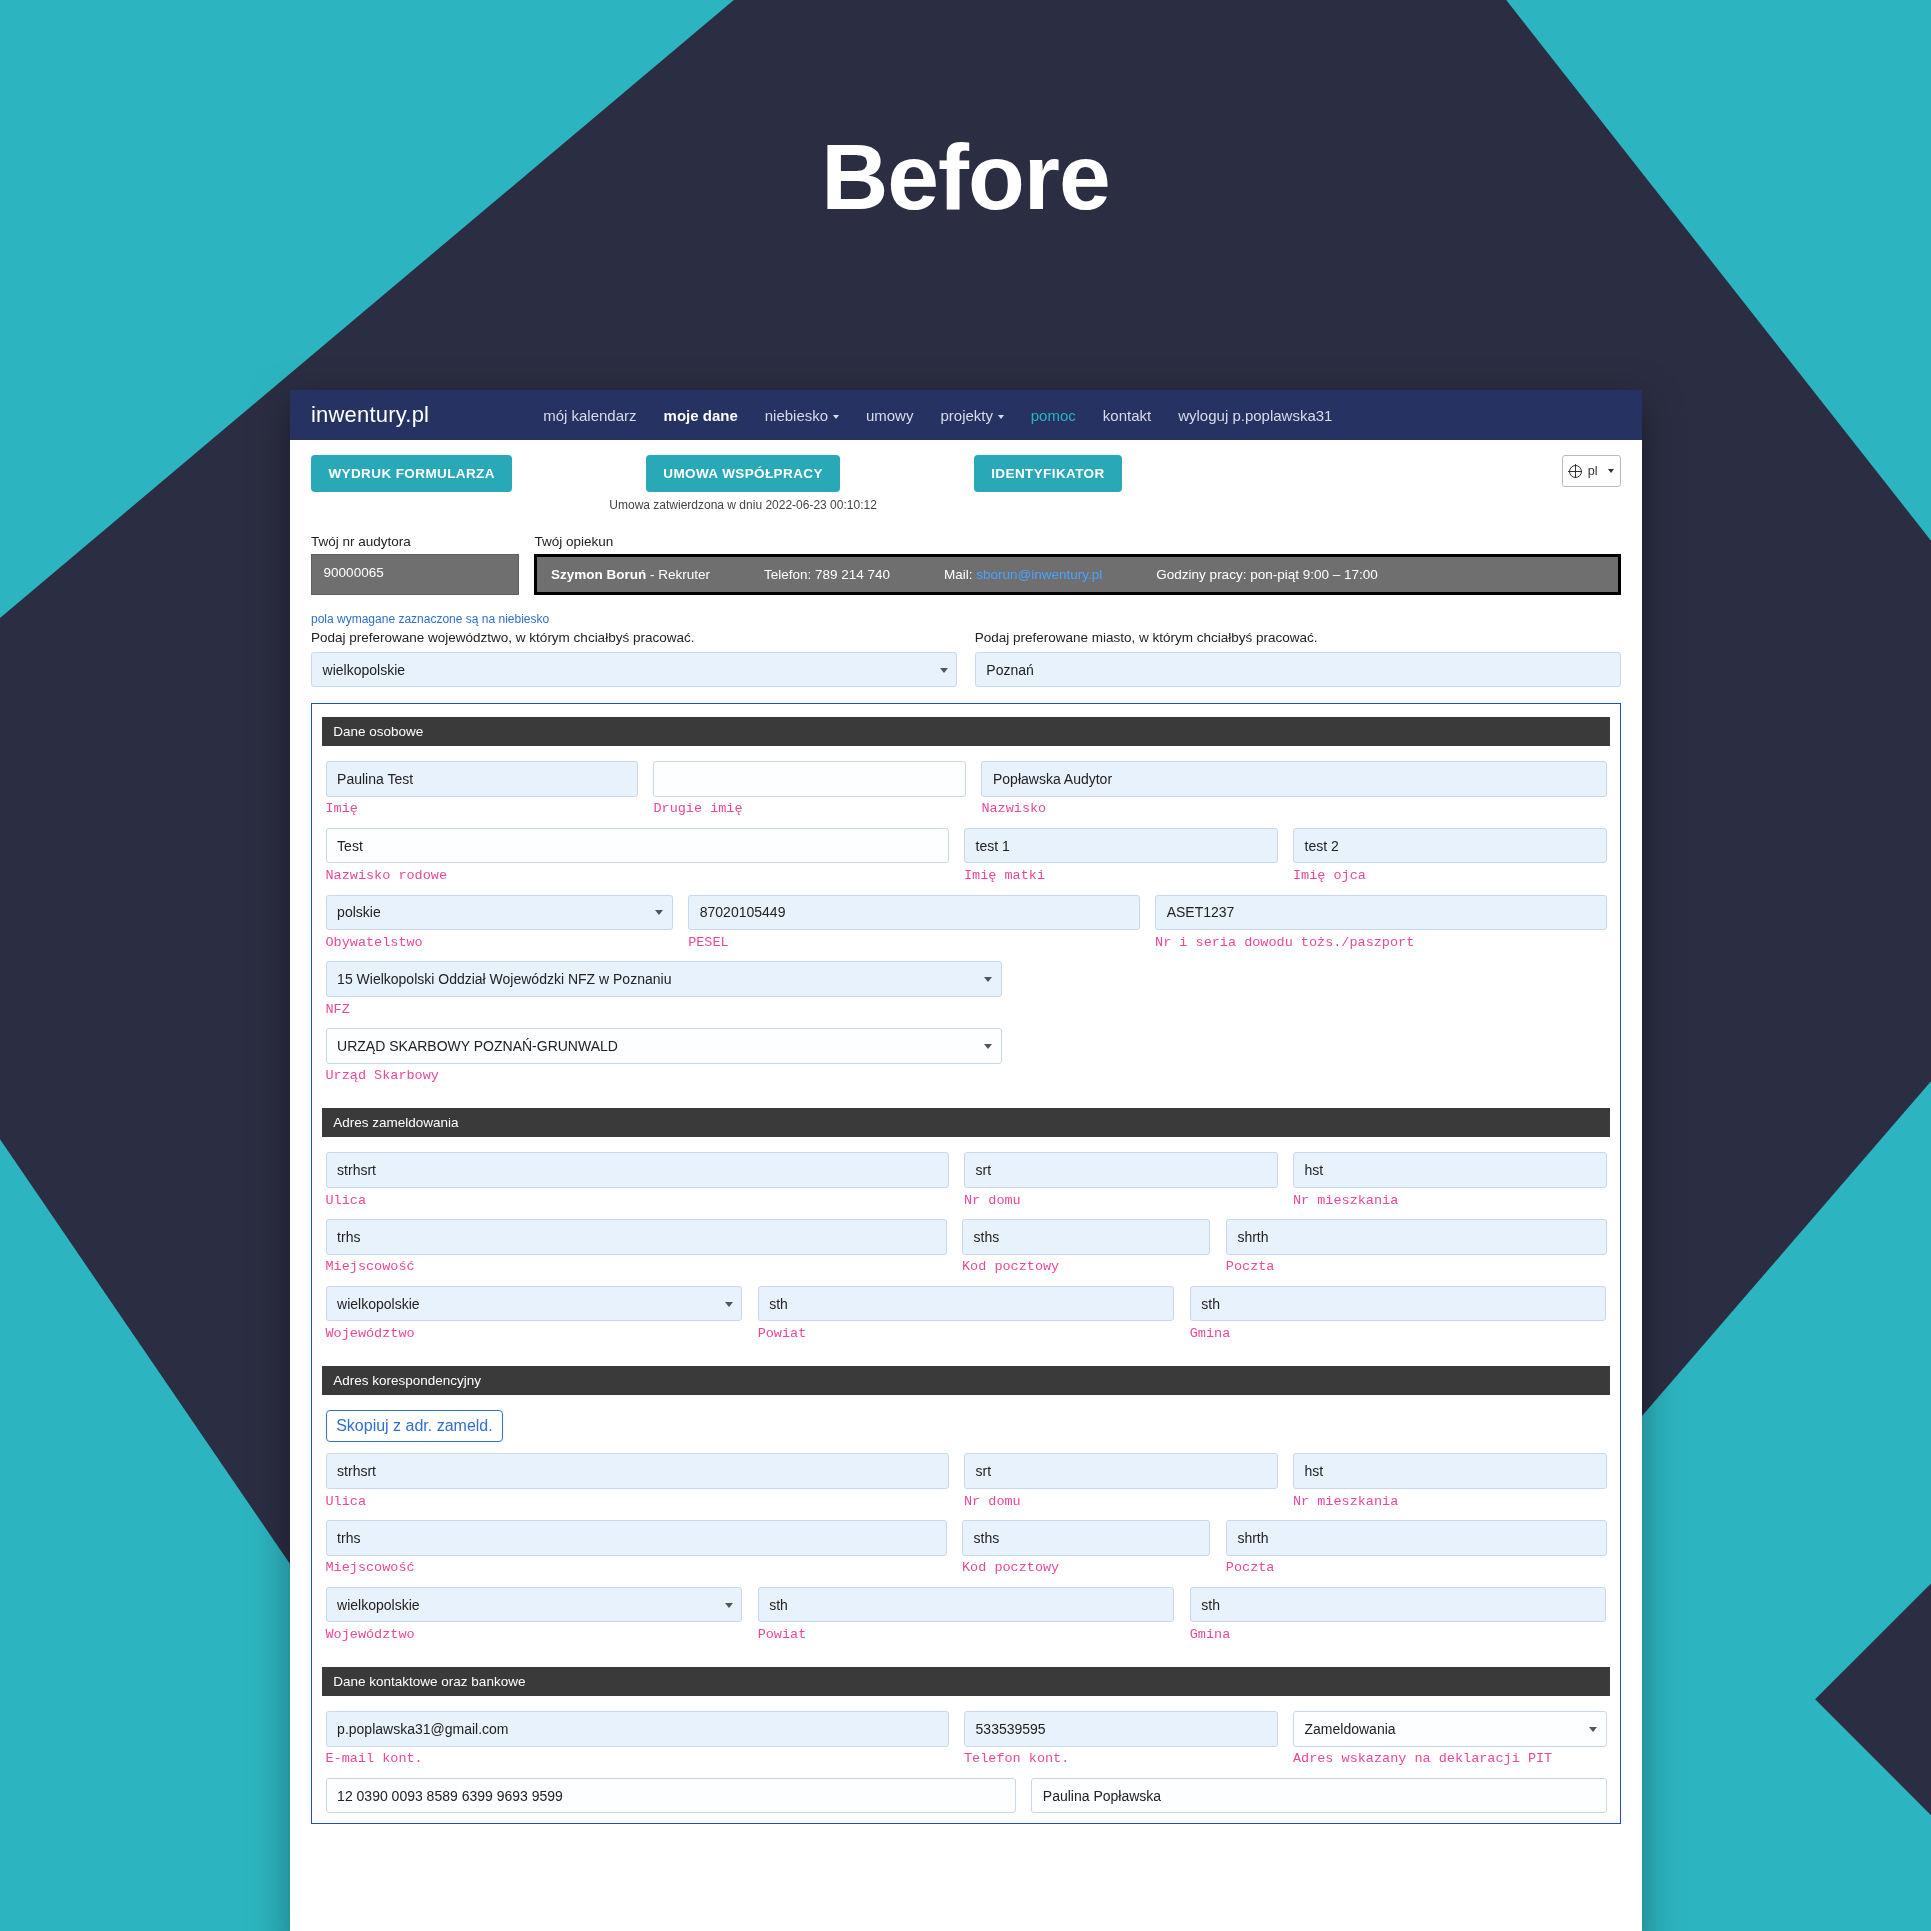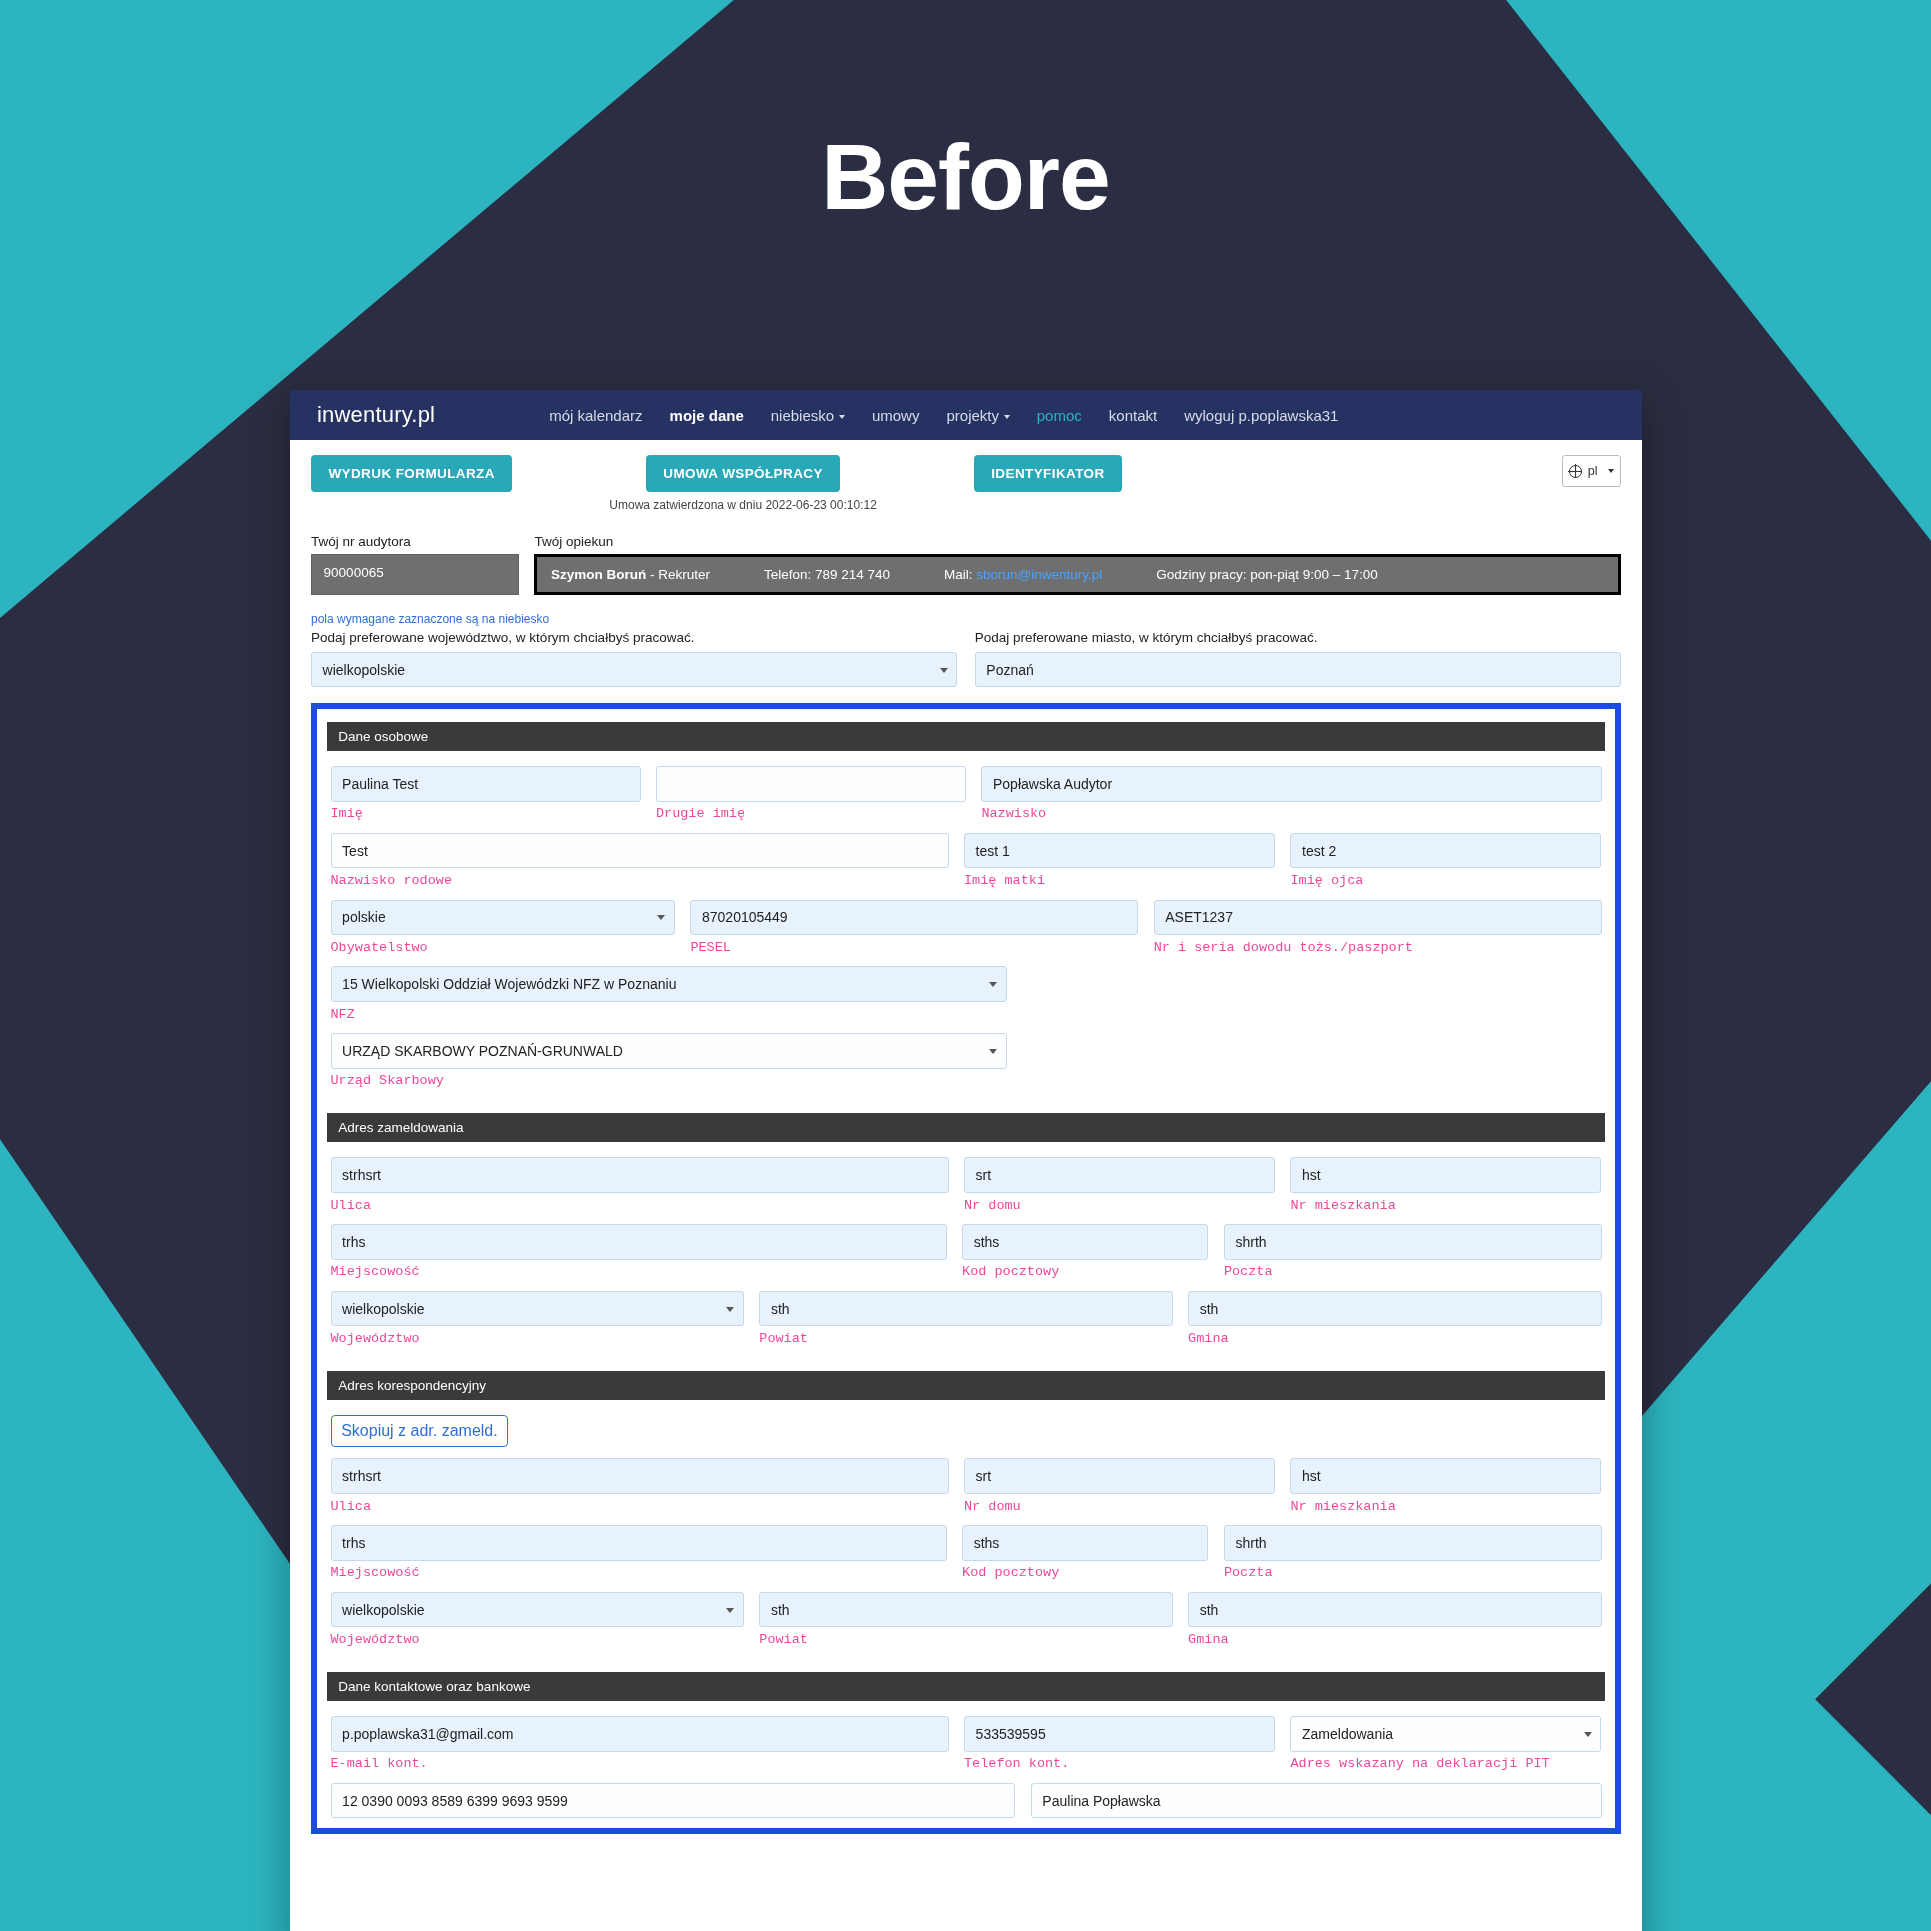--- a/index.html
+++ b/index.html
@@ -31,21 +31,21 @@
     background:#ffffff;
     z-index:3;
     overflow:hidden;
     box-shadow:0 9.7px 39px rgba(0,0,0,.35);
     font-size:14.5px;
     color:#222;
   }
   
   .navbar {
     height:50px; background:#253262; display:flex; align-items:center;
-    padding:0 27px; color:#fff;
+    padding:0 21px; color:#fff;
   }
   .brand { font-size:22px; font-weight:500; letter-spacing:0.2px; }
   .navlinks { display:flex; align-items:center; gap:27px; margin-left:114px; font-size:15px; }
   .navlinks a { color:#d8dbe8; text-decoration:none; white-space:nowrap; }
   .navlinks a.active { color:#ffffff; font-weight:bold; }
   .navlinks a.teal { color:#2bb3c0; }
   .caret { display:inline-block; margin-left:4.8px; border-left:3.9px solid transparent; border-right:3.9px solid transparent; border-top:4.8px solid currentColor; vertical-align:middle; }
   
   .toolbar { padding:15.4px 21px 3.9px; display:flex; align-items:flex-start; gap:0; position:relative; }
   .btn-teal {
@@ -87,21 +87,21 @@
   }
   .inp.white { background:#fdfeff; }
   .sel-wrap { position:relative; }
   .sel-wrap:after {
     content:""; position:absolute; right:9.7px; top:50%; margin-top:-1.9px;
     border-left:4.8px solid transparent; border-right:4.8px solid transparent; border-top:5.8px solid #555;
     pointer-events:none;
   }
   .fieldlbl { font-size:13.5px; color:#ec4899; margin:4.8px 0 11.6px;font-family:Liberation Mono, monospace; }
   
-  .panel { margin:15.4px 21px 0; border:6px solid #1d4ed8; padding:0 0 9.7px; }
+  .panel { margin:15.4px 21px 0; border:1px solid #1d4ed8; padding:0 0 9.7px; }
   .section-hdr {
     background:#3a3a3a; color:#fff; font-size:13.5px; padding:6.8px 11.6px; margin:13.5px 9.7px 15.4px;
   }
   .row { display:flex; gap:15.4px; padding:0 13.5px; }
   .f { display:flex; flex-direction:column; }
   
   .w-1 { flex:1; }
   .w-2 { flex:2; }
   .small-btn {
     background:#fff; border:1px solid #2f6fd0; color:#2f6fd0; font-size:16px;

